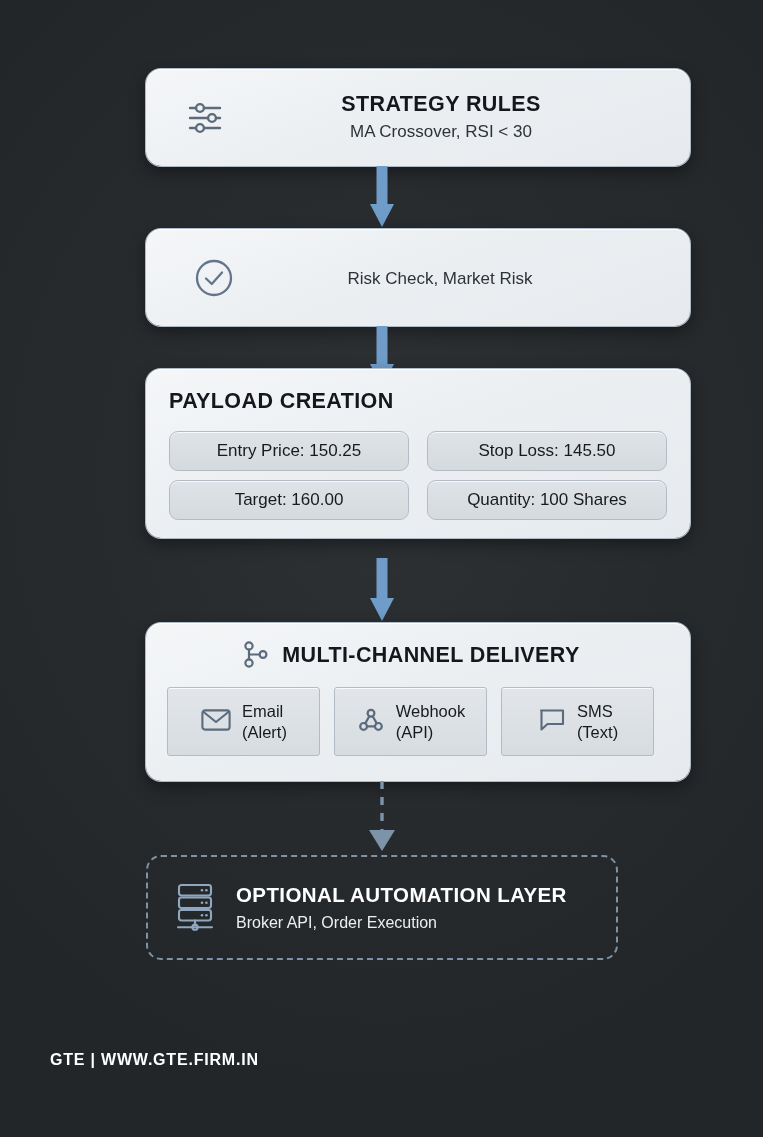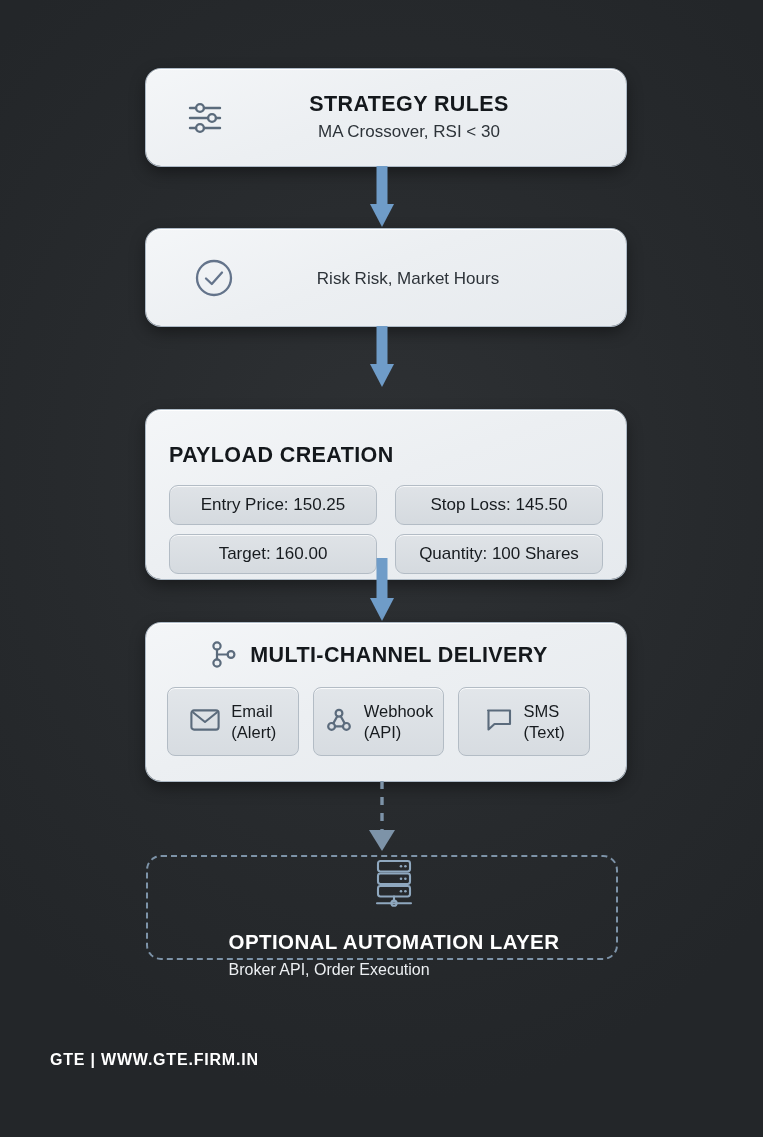--- a/index.html
+++ b/index.html
@@ -17,21 +17,21 @@
     width: 763px;
     height: 1137px;
     background:
       radial-gradient(ellipse 70% 55% at 50% 42%, #2e3134 0%, #272a2d 60%, #232629 100%);
   }
 
   
   .card {
     position: absolute;
     left: 146px;
-    width: 480px;
+    width: 544px;
     border-radius: 15px;
     background: linear-gradient(160deg, #f4f6f8 0%, #eceff2 45%, #e6eaee 100%);
     box-shadow:
       0 0 0 1px rgba(190,203,216,0.9),
       0 6px 16px rgba(0,0,0,0.42),
       inset 0 1px 0 rgba(255,255,255,0.95);
     display: flex;
     align-items: center;
   }
 
@@ -67,26 +67,26 @@
   #card-strategy .icon-slot { left: 40px; top: 50%; transform: translateY(-50%); }
   #card-strategy .card-titleblock { padding-left: 46px; }
 
   
   #card-signal { top: 229px; height: 97px; }
   #card-signal .icon-slot { left: 46px; top: 50%; transform: translateY(-50%); }
   #card-signal .card-titleblock { padding-left: 44px; }
 
   
   #card-payload {
-    top: 410px;
+    top: 369px;
     height: 169px;
     flex-direction: column;
     align-items: stretch;
     justify-content: flex-start;
-    padding: 32px 23px 20px 23px;
+    padding: 19px 23px 20px 23px;
   }
   #card-payload .card-title { margin-bottom: 15px; }
 
   .chip-grid {
     display: grid;
     grid-template-columns: 1fr 1fr;
     gap: 9px 18px;
   }
 
   .chip {
@@ -121,21 +121,21 @@
 
   .channel-row {
     display: grid;
     grid-template-columns: 1fr 1fr 1fr;
     gap: 14px;
   }
 
   .channel-chip {
     background: linear-gradient(180deg, #e2e6ea 0%, #d7dce1 100%);
     border: 1px solid #b3bcc5;
-    border-radius: 8px;
+    border-radius: 3px;
     height: 69px;
     display: flex;
     align-items: center;
     justify-content: center;
     gap: 10px;
     box-shadow: inset 0 1px 0 rgba(255,255,255,0.8);
   }
 
   .channel-text {
     font-size: 16.5px;
@@ -151,21 +151,20 @@
     width: 472px;
     height: 105px;
     border: 2px dashed #7d93a8;
     border-radius: 15px;
     background: transparent;
     box-shadow: none;
     display: flex;
     align-items: center;
     padding-left: 24px;
     gap: 18px;
-    flex-direction: column;
   }
 
   #card-optional .opt-text { text-align: left; }
 
   .opt-title {
     font-size: 20.5px;
     font-weight: bold;
     letter-spacing: 0.4px;
     color: #ffffff;
     line-height: 1.3;
@@ -230,21 +229,21 @@
   </div>
 
   <div class="card" id="card-signal">
     <span class="icon-slot">
       <svg width="44" height="44" viewBox="0 0 44 44" fill="none" stroke="#64748b" stroke-width="2.3" stroke-linecap="round" stroke-linejoin="round">
         <circle cx="22" cy="22" r="17"></circle>
         <polyline points="14,22.5 19.8,28 30,16.5"></polyline>
       </svg>
     </span>
     <div class="card-titleblock">
-      <div class="card-sub">Risk Risk, Market Hours</div>
+      <div class="card-sub">Risk Check, Market Risk</div>
     </div>
   </div>
 
   <div class="connector" id="conn-2">
     <svg width="32" height="63" viewBox="0 0 32 63">
       <line x1="16" y1="0" x2="16" y2="40" stroke="#6f9cc8" stroke-width="11"></line>
       <polygon points="4,38 28,38 16,61" fill="#6f9cc8"></polygon>
     </svg>
   </div>
 

